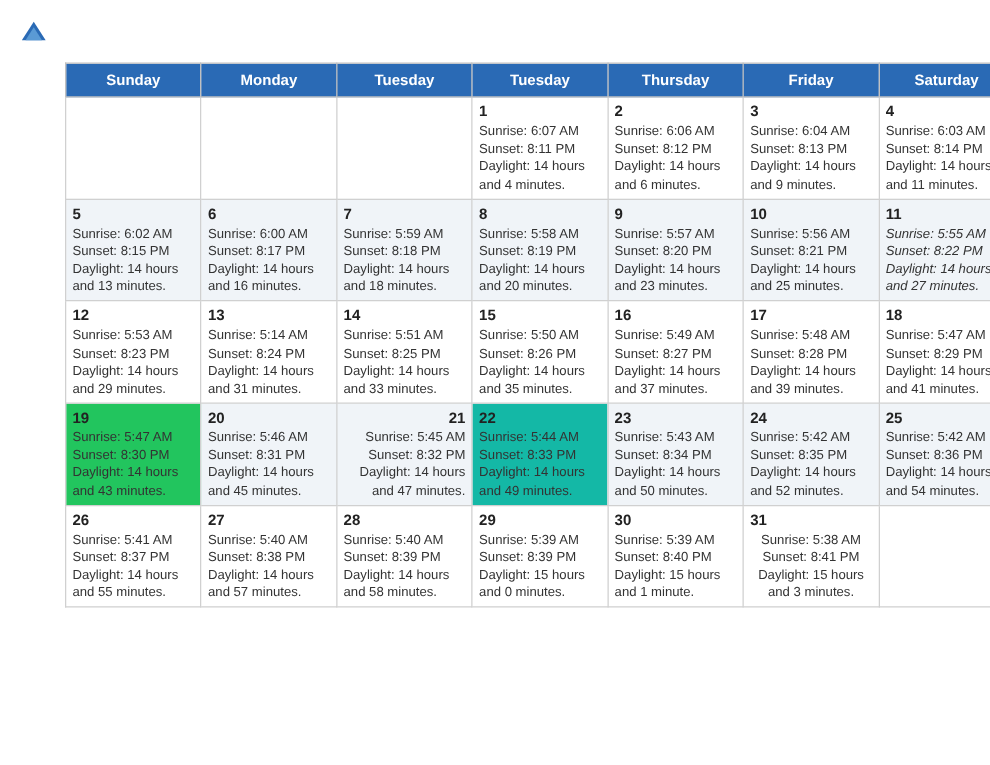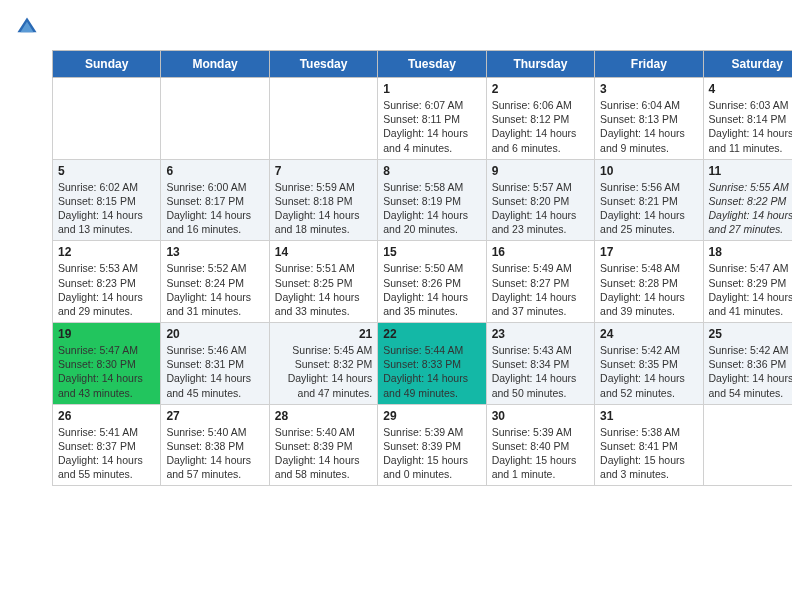--- a/index.html
+++ b/index.html
@@ -204,21 +204,21 @@
       </tr>
       <tr>
         <td>
           <div class="day-number">12</div>
           <div class="day-info" style="white-space: pre-line;">Sunrise: 5:53 AM
 Sunset: 8:23 PM
 Daylight: 14 hours and 29 minutes.</div>
         </td>
         <td>
           <div class="day-number">13</div>
-          <div class="day-info" style="white-space: pre-line;">Sunrise: 5:52 AM
+          <div class="day-info" style="white-space: pre-line;">Sunrise: 5:14 AM
 Sunset: 8:24 PM
 Daylight: 14 hours and 31 minutes.</div>
         </td>
         <td>
           <div class="day-number">14</div>
           <div class="day-info" style="white-space: pre-line;">Sunrise: 5:51 AM
 Sunset: 8:25 PM
 Daylight: 14 hours and 33 minutes.</div>
         </td>
         <td>
@@ -316,20 +316,20 @@
 Daylight: 15 hours and 0 minutes.</div>
         </td>
         <td>
           <div class="day-number">30</div>
           <div class="day-info" style="white-space: pre-line;">Sunrise: 5:39 AM
 Sunset: 8:40 PM
 Daylight: 15 hours and 1 minute.</div>
         </td>
         <td>
           <div class="day-number">31</div>
-          <div class="day-info" style="white-space: pre-line;">Sunrise: 5:38 AM
+          <div class="day-info" style="white-space: pre-line; text-align: center;">Sunrise: 5:38 AM
 Sunset: 8:41 PM
 Daylight: 15 hours and 3 minutes.</div>
         </td>
         <td class="empty"></td>
       </tr>
     </tbody>
 </table>
 
 </body></html>

